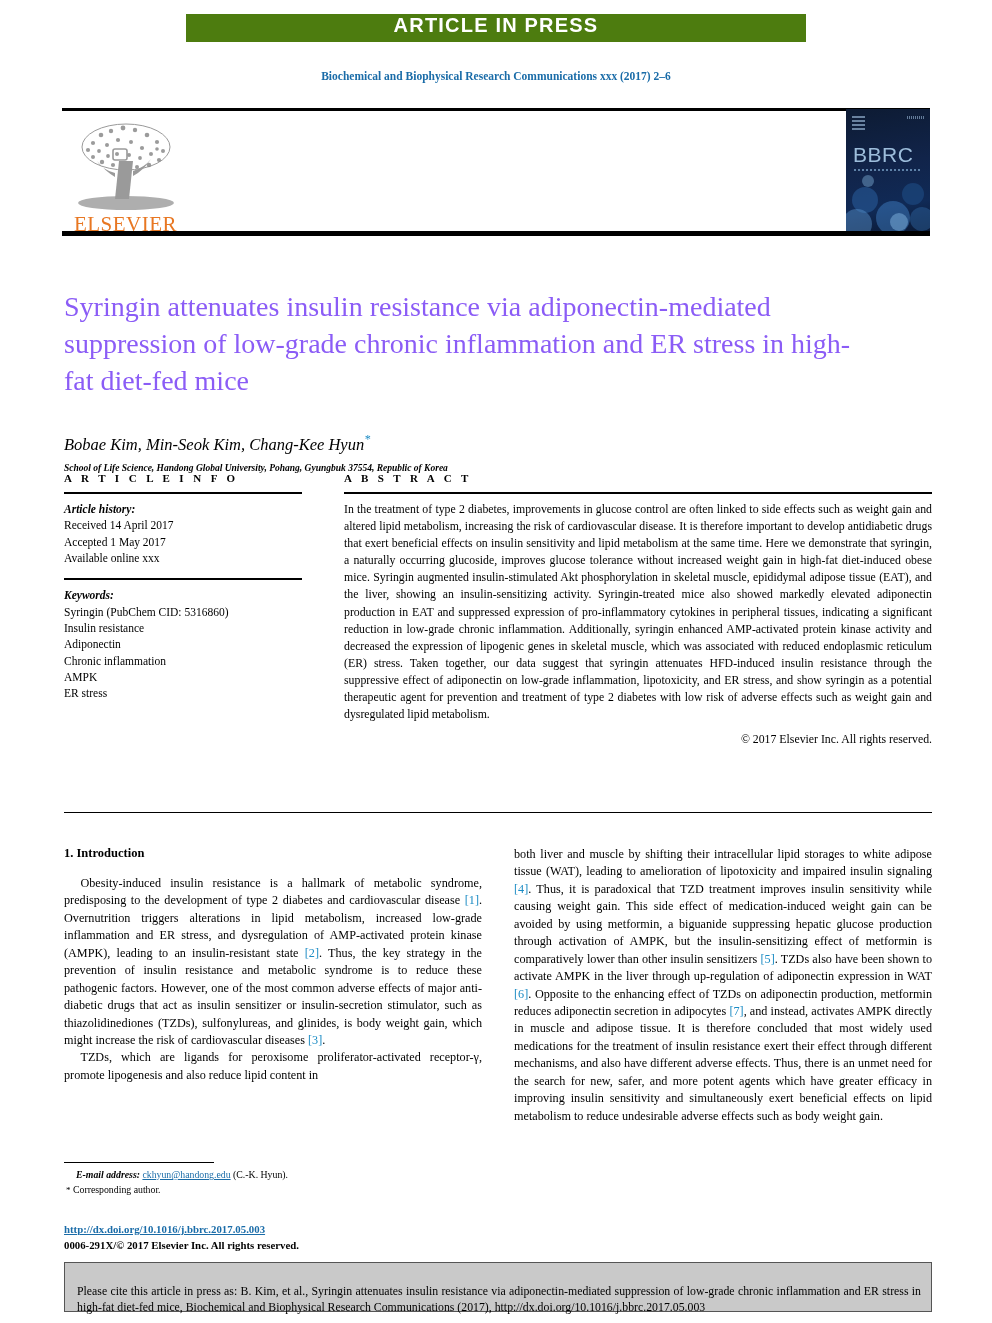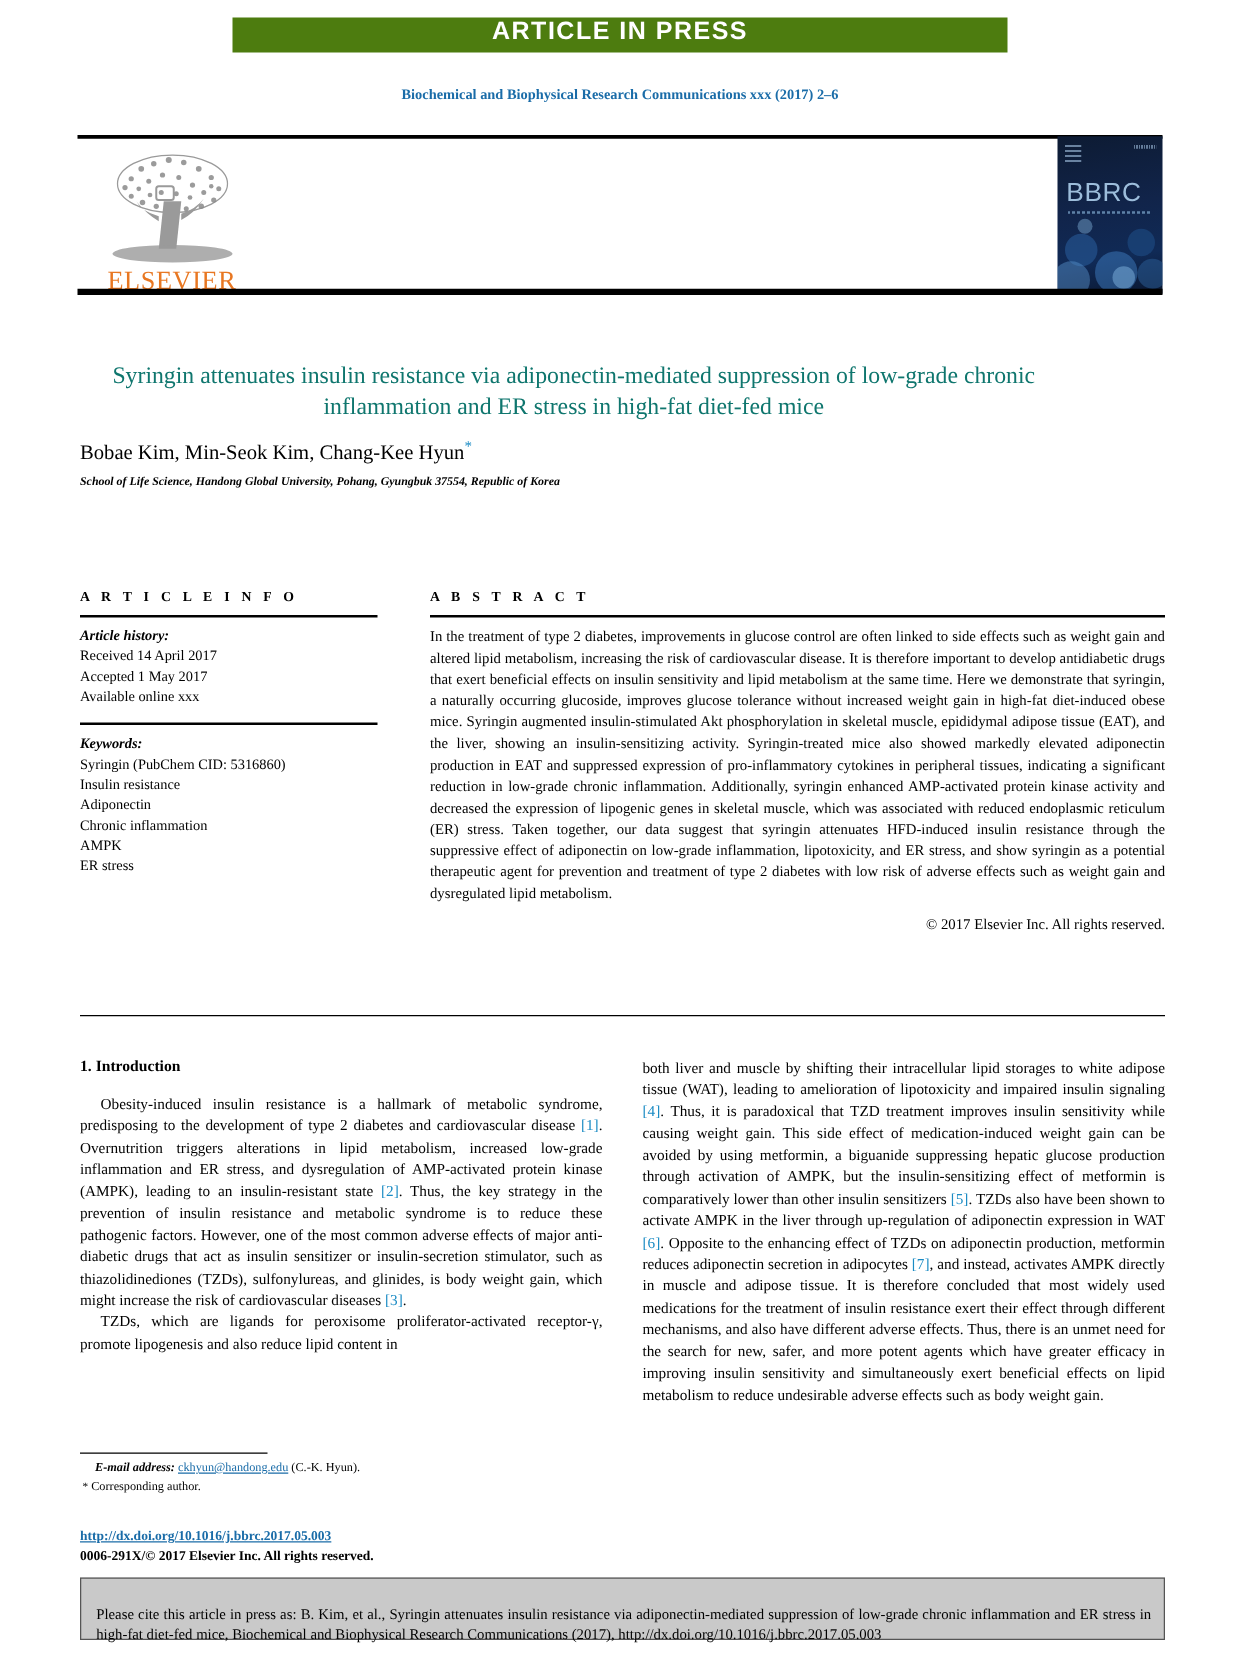--- a/index.html
+++ b/index.html
@@ -47,21 +47,21 @@
   .masthead {
     position: absolute;
     left: 62px; top: 108px;
     width: 868px; height: 128px;
   }
   .masthead-rule-top {
     position: absolute; left: 0; top: 0;
     width: 868px; height: 3px; background: #000;
   }
   .elsevier-logo {
-    position: absolute; left: 12px; top: 5px;
+    position: absolute; left: 0px; top: 5px;
     width: 127px; height: 122px;
     display: flex; flex-direction: column;
     align-items: center; justify-content: flex-end;
     overflow: hidden;
   }
   .elsevier-tree { width: 110px; height: 92px; display:block; }
   .elsevier-word {
     font-family: "Liberation Serif", serif;
     font-size: 21px;
     letter-spacing: 0.5px;
@@ -134,32 +134,32 @@
   .bokeh { position:absolute; border-radius:50%; }
   .masthead-rule-bottom {
     position: absolute; left: 0; top: 123px;
     width: 868px; height: 5px; background: #000;
   }
 
   
   .title-block { position: absolute; left: 64px; top: 288px; width: 790px; }
   .paper-title {
     font-family: "Liberation Serif", serif;
-    font-size: 19px;
+    font-size: 28px;
     line-height: 1.33;
-    color: #0f766e;
+    color: #8b5cf6;
     font-weight: normal;
     margin: 0;
-    text-align: center;
   }
   .authors {
-    margin-top: 11px;
+    margin-top: 32px;
     font-family: "Liberation Serif", serif;
     font-size: 16.5px;
     color: #000;
+    font-style: italic;
   }
   .corr-star { color: #1a8bc4; font-size: 12px; vertical-align: super; }
   .affiliation {
     margin-top: 9px;
     font-family: "Liberation Serif", serif;
     font-style: italic;
     font-weight: bold;
     font-size: 9.5px;
     color: #000;
   }

